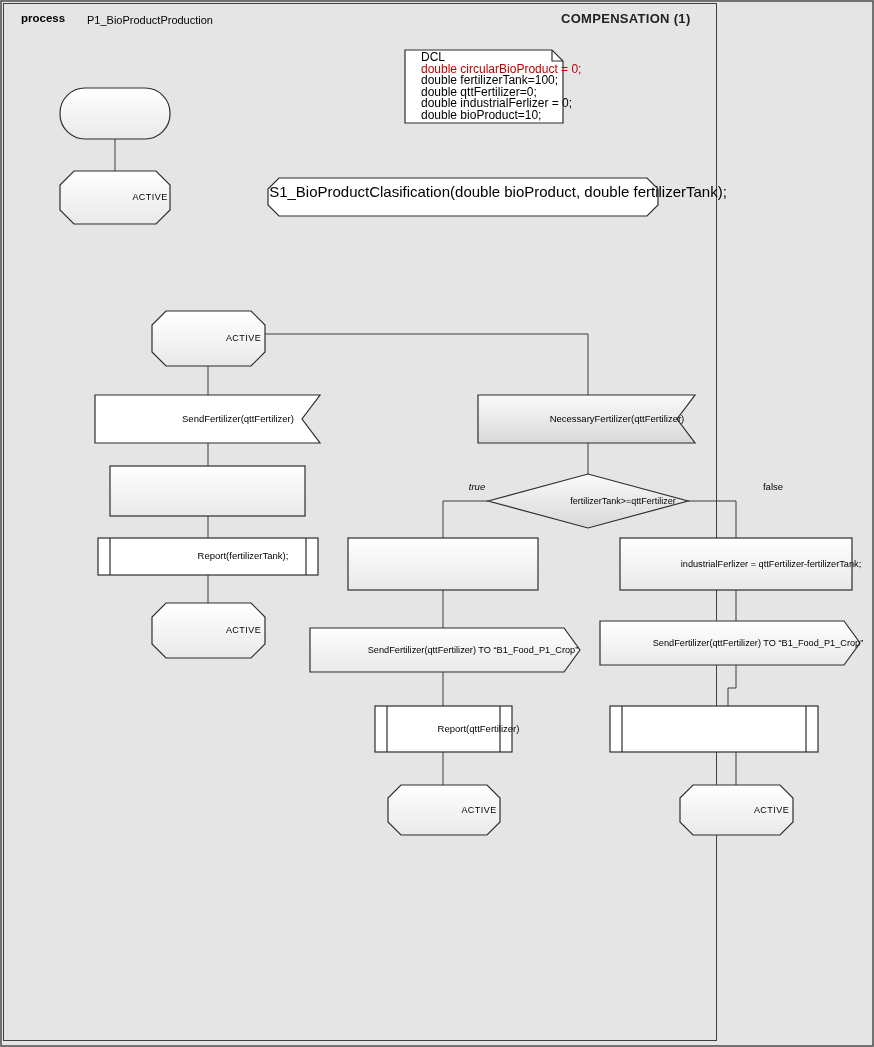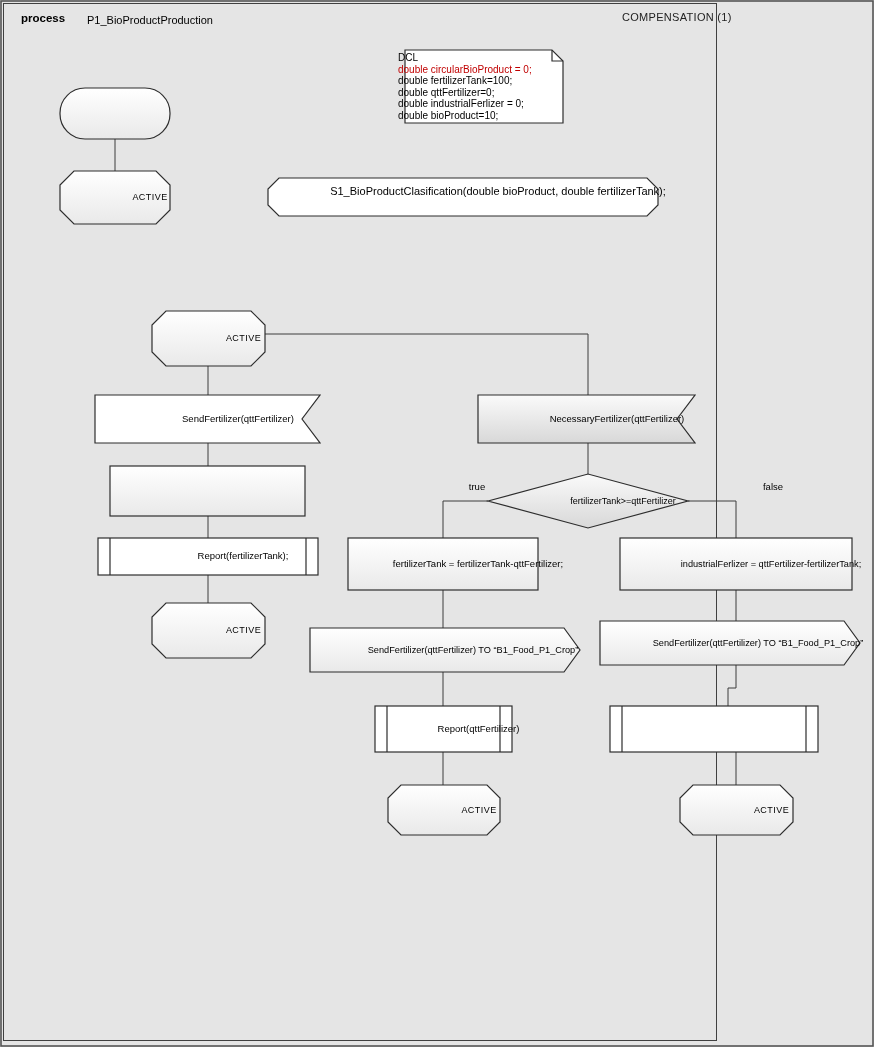--- a/index.html
+++ b/index.html
@@ -10,22 +10,22 @@
     margin:0 auto; overflow:hidden;
   }
   .layer { position:absolute; left:0; top:0; }
   .lbl {
     position:absolute; display:flex; align-items:center; justify-content:center;
     text-align:center; font-size:9.5px; color:#000; white-space:nowrap; line-height:1.15;margin-left:35px;
   }
   .lbl-active { font-size:9px; letter-spacing:.45px; }
   .hdr-kind   { position:absolute; left:21px;  top:12px; font-size:11.5px; font-weight:bold; color:#000; }
   .hdr-name   { position:absolute; left:87px;  top:14px; font-size:11px; color:#000; }
-  .hdr-title  { position:absolute; left:622px; top:11px; font-size:11px; color:#222; letter-spacing:.3px; }
-  .dcl-text   { position:absolute; left:398px; top:52px; width:152px; font-size:10px; line-height:11.6px; color:#000; }
+  .hdr-title  { position:absolute; left:561px; top:11px; font-size:13px; color:#222; letter-spacing:.3px;font-weight:bold; }
+  .dcl-text   { position:absolute; left:421px; top:52px; width:152px; font-size:12px; line-height:11.6px; color:#000; }
   .dcl-text div { white-space:nowrap; }
   .dcl-red { color:#c00000; }
   .branch-lbl { font-size:9.5px; }
 </style>
 </head>
 <body>
 
 <div class="page">
 
   <svg class="layer" width="874" height="1047" viewBox="0 0 874 1047">
@@ -110,39 +110,38 @@
     <div>double fertilizerTank=100;</div>
     <div>double qttFertilizer=0;</div>
     <div>double industrialFerlizer = 0;</div>
     <div>double bioProduct=10;</div>
   </div>
 
   <div class="lbl" style="left:60px;  top:88px;  width:110px; height:51px;"></div>
 
   <div class="lbl lbl-active" style="left:60px;  top:171px; width:110px; height:53px;">ACTIVE</div>
 
-  <div class="lbl" style="left:268px; top:178px; width:390px; height:27px; font-size:11px;">S1_BioProductClasification(double bioProduct, double  fertilizerTank);</div>
+  <div class="lbl" style="left:268px; top:178px; width:390px; height:27px; font-size:15px;">S1_BioProductClasification(double bioProduct, double  fertilizerTank);</div>
 
   <div class="lbl lbl-active" style="left:152px; top:311px; width:113px; height:55px;">ACTIVE</div>
 
   <div class="lbl" style="left:95px;  top:395px; width:216px; height:48px;">SendFertilizer(qttFertilizer)</div>
 
 
   <div class="lbl" style="left:98px;  top:538px; width:220px; height:37px;">Report(fertilizerTank);</div>
 
   <div class="lbl lbl-active" style="left:152px; top:603px; width:113px; height:55px;">ACTIVE</div>
 
   <div class="lbl" style="left:488px; top:474px; width:200px; height:54px; font-size:9px;">fertilizerTank&gt;=qttFertilizer</div>
 
   <div class="lbl" style="left:478px; top:395px; width:208px; height:48px;">NecessaryFertilizer(qttFertilizer)</div>
 
-  <div class="lbl branch-lbl" style="left:426px; top:481px; width:32px; height:12px;">true</div>
+  <div class="lbl branch-lbl" style="left:426px; top:481px; width:32px; height:12px;font-style:italic;">true</div>
   <div class="lbl branch-lbl" style="left:722px; top:481px; width:32px; height:12px;">false</div>
 
-  <div class="lbl" style="left:348px; top:538px; width:190px; height:52px;">fertilizerTank = fertilizerTank-qttFertilizer;</div>
 
   <div class="lbl" style="left:310px; top:628px; width:256px; height:44px; font-size:9.2px;">SendFertilizer(qttFertilizer) TO “B1_Food_P1_Crop”</div>
 
   <div class="lbl" style="left:375px; top:706px; width:137px; height:46px;">Report(qttFertilizer)</div>
 
   <div class="lbl lbl-active" style="left:388px; top:785px; width:112px; height:50px;">ACTIVE</div>
 
   <div class="lbl" style="left:620px; top:538px; width:232px; height:52px; font-size:9.2px;">industrialFerlizer = qttFertilizer-fertilizerTank;</div>
 
   <div class="lbl" style="left:600px; top:621px; width:246px; height:44px; font-size:9.2px;">SendFertilizer(qttFertilizer) TO “B1_Food_P1_Crop”</div>

